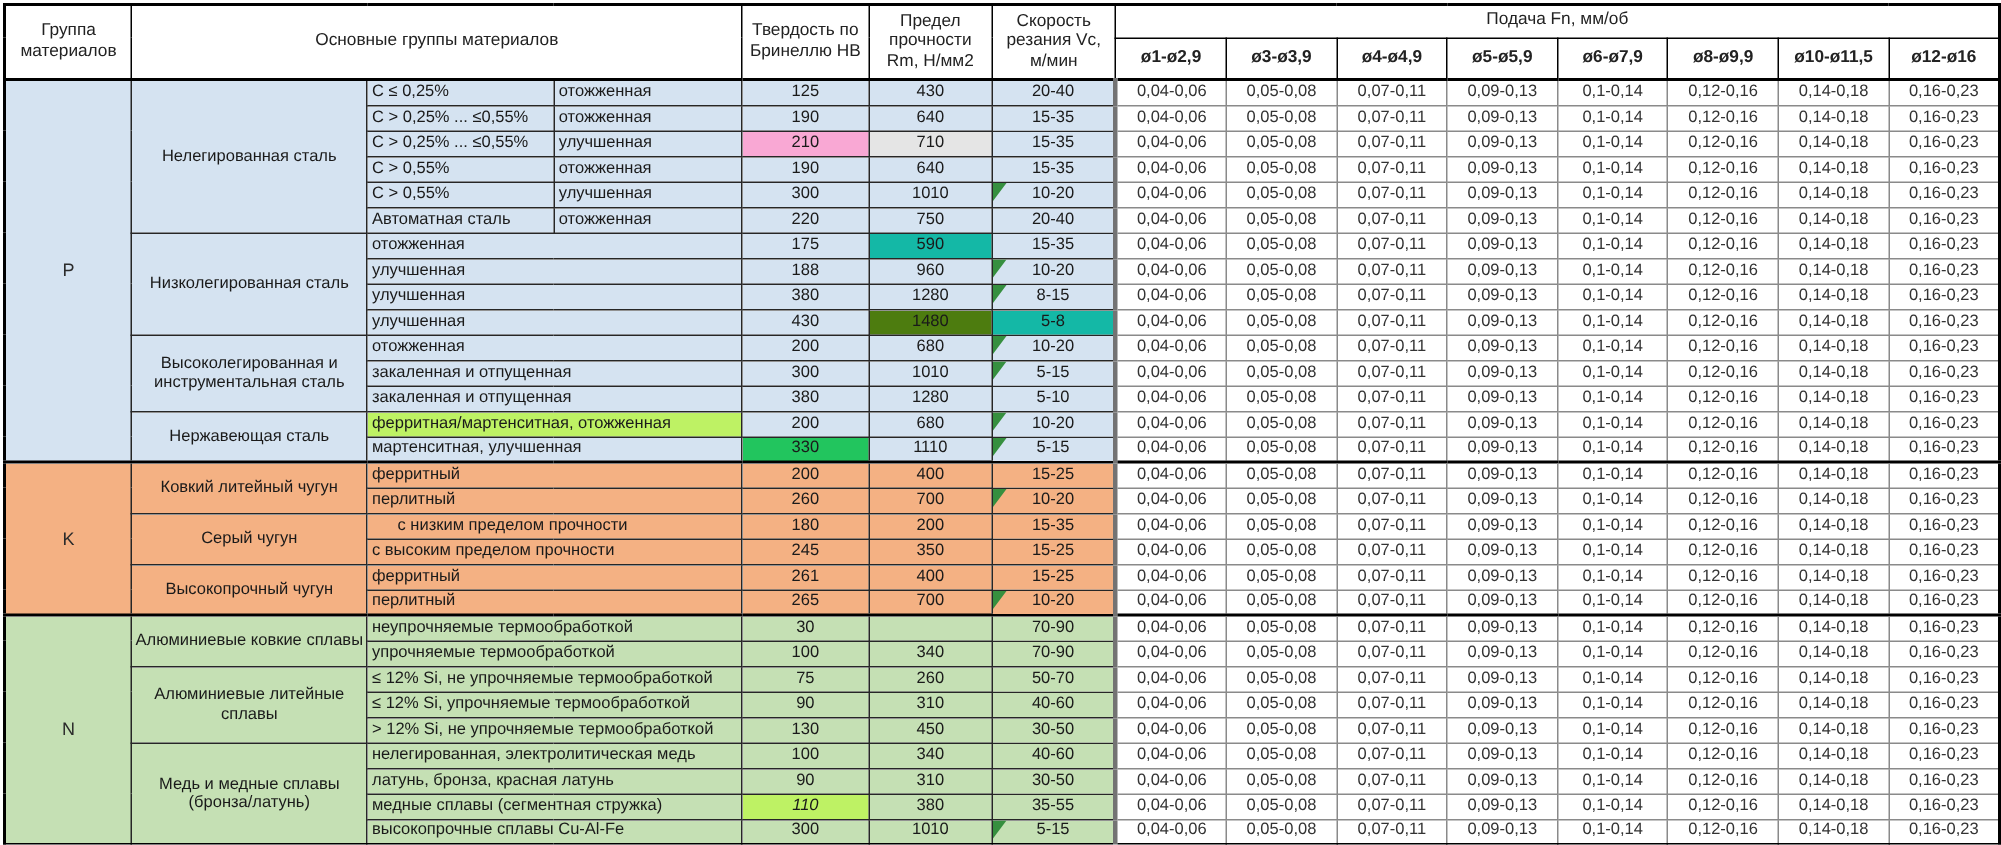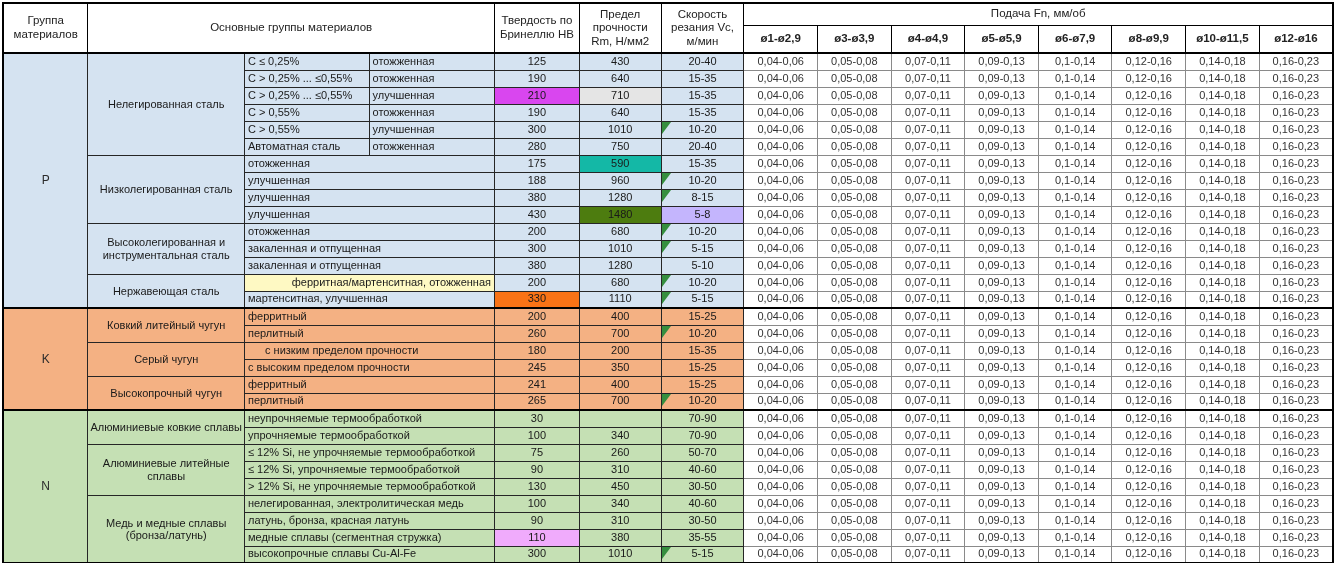--- a/index.html
+++ b/index.html
@@ -25,21 +25,21 @@
     padding:0 3px; line-height:1.05; vertical-align:middle;
   }
   td.cond { text-align:left; }
   td.num  { text-align:center; padding:0; }
   td.subname { text-align:center; padding:0 2px; line-height:1.1; }
   td.letter  { text-align:center; font-size:12px; color:#2b2b2b; }
   td.feed {
     background:#fff; border:1px solid #8a8a8a; text-align:center;
     color:#333; padding:0; font-size:11px;
   }
-  td.feed-first { border-left:1px solid #737373;text-align:center; }
+  td.feed-first { border-left:3px solid #737373;text-align:center; }
   tr.group-start > td { border-top:2px solid #000; }
   td.vc { position:relative; }
   .marker {
     position:absolute; top:0; left:0; width:0; height:0;
     border-top:12px solid #368f3f; border-right:9px solid transparent;
   }
 </style>
 </head>
 <body>
 
@@ -111,21 +111,21 @@
           <td class="feed">0,07-0,11</td>
           <td class="feed">0,09-0,13</td>
           <td class="feed">0,1-0,14</td>
           <td class="feed">0,12-0,16</td>
           <td class="feed">0,14-0,18</td>
           <td class="feed">0,16-0,23</td>
         </tr>
         <tr>
           <td class="cond" style="background: rgb(213, 227, 241);">C &gt; 0,25% ... ≤0,55%</td>
           <td class="cond" style="background: rgb(213, 227, 241);">улучшенная</td>
-          <td class="num" style="background: #d946ef;">210</td>
+          <td class="num" style="background: #f9a8d4;">210</td>
           <td class="num" style="background: #e5e5e5;">710</td>
           <td class="num vc" style="background: rgb(213, 227, 241);"><span>15-35</span></td>
           <td class="feed feed-first">0,04-0,06</td>
           <td class="feed">0,05-0,08</td>
           <td class="feed">0,07-0,11</td>
           <td class="feed">0,09-0,13</td>
           <td class="feed">0,1-0,14</td>
           <td class="feed">0,12-0,16</td>
           <td class="feed">0,14-0,18</td>
           <td class="feed">0,16-0,23</td>
@@ -156,21 +156,21 @@
           <td class="feed">0,07-0,11</td>
           <td class="feed">0,09-0,13</td>
           <td class="feed">0,1-0,14</td>
           <td class="feed">0,12-0,16</td>
           <td class="feed">0,14-0,18</td>
           <td class="feed">0,16-0,23</td>
         </tr>
         <tr>
           <td class="cond" style="background: rgb(213, 227, 241);">Автоматная сталь</td>
           <td class="cond" style="background: rgb(213, 227, 241);">отожженная</td>
-          <td class="num" style="background: rgb(213, 227, 241);">280</td>
+          <td class="num" style="background: rgb(213, 227, 241);">220</td>
           <td class="num" style="background: rgb(213, 227, 241);">750</td>
           <td class="num vc" style="background: rgb(213, 227, 241);"><span>20-40</span></td>
           <td class="feed feed-first">0,04-0,06</td>
           <td class="feed">0,05-0,08</td>
           <td class="feed">0,07-0,11</td>
           <td class="feed">0,09-0,13</td>
           <td class="feed">0,1-0,14</td>
           <td class="feed">0,12-0,16</td>
           <td class="feed">0,14-0,18</td>
           <td class="feed">0,16-0,23</td>
@@ -215,21 +215,21 @@
           <td class="feed">0,09-0,13</td>
           <td class="feed">0,1-0,14</td>
           <td class="feed">0,12-0,16</td>
           <td class="feed">0,14-0,18</td>
           <td class="feed">0,16-0,23</td>
         </tr>
         <tr>
           <td class="cond" colspan="2" style="background: rgb(213, 227, 241);">улучшенная</td>
           <td class="num" style="background: rgb(213, 227, 241);">430</td>
           <td class="num" style="background: #4d7c0f;">1480</td>
-          <td class="num vc" style="background: #c4b5fd;"><span>5-8</span></td>
+          <td class="num vc" style="background: #14b8a6;"><span>5-8</span></td>
           <td class="feed feed-first">0,04-0,06</td>
           <td class="feed">0,05-0,08</td>
           <td class="feed">0,07-0,11</td>
           <td class="feed">0,09-0,13</td>
           <td class="feed">0,1-0,14</td>
           <td class="feed">0,12-0,16</td>
           <td class="feed">0,14-0,18</td>
           <td class="feed">0,16-0,23</td>
         </tr>
         <tr>
@@ -270,36 +270,36 @@
           <td class="feed">0,05-0,08</td>
           <td class="feed">0,07-0,11</td>
           <td class="feed">0,09-0,13</td>
           <td class="feed">0,1-0,14</td>
           <td class="feed">0,12-0,16</td>
           <td class="feed">0,14-0,18</td>
           <td class="feed">0,16-0,23</td>
         </tr>
         <tr>
           <td class="subname" rowspan="2" style="background: rgb(213, 227, 241);">Нержавеющая сталь</td>
-          <td class="cond" colspan="2" style="background: #fef9c3; text-align: right;">ферритная/мартенситная, отожженная</td>
+          <td class="cond" colspan="2" style="background: #bef264;">ферритная/мартенситная, отожженная</td>
           <td class="num" style="background: rgb(213, 227, 241);">200</td>
           <td class="num" style="background: rgb(213, 227, 241);">680</td>
           <td class="num vc" style="background: rgb(213, 227, 241);"><span>10-20</span><span class="marker" style="border-top-color: rgb(54, 143, 63);"></span></td>
           <td class="feed feed-first">0,04-0,06</td>
           <td class="feed">0,05-0,08</td>
           <td class="feed">0,07-0,11</td>
           <td class="feed">0,09-0,13</td>
           <td class="feed">0,1-0,14</td>
           <td class="feed">0,12-0,16</td>
           <td class="feed">0,14-0,18</td>
           <td class="feed">0,16-0,23</td>
         </tr>
         <tr>
           <td class="cond" colspan="2" style="background: rgb(213, 227, 241);">мартенситная, улучшенная</td>
-          <td class="num" style="background: #f97316;">330</td>
+          <td class="num" style="background: #22c55e;">330</td>
           <td class="num" style="background: rgb(213, 227, 241);">1110</td>
           <td class="num vc" style="background: rgb(213, 227, 241);"><span>5-15</span><span class="marker" style="border-top-color: rgb(54, 143, 63);"></span></td>
           <td class="feed feed-first">0,04-0,06</td>
           <td class="feed">0,05-0,08</td>
           <td class="feed">0,07-0,11</td>
           <td class="feed">0,09-0,13</td>
           <td class="feed">0,1-0,14</td>
           <td class="feed">0,12-0,16</td>
           <td class="feed">0,14-0,18</td>
           <td class="feed">0,16-0,23</td>
@@ -359,21 +359,21 @@
           <td class="feed">0,07-0,11</td>
           <td class="feed">0,09-0,13</td>
           <td class="feed">0,1-0,14</td>
           <td class="feed">0,12-0,16</td>
           <td class="feed">0,14-0,18</td>
           <td class="feed">0,16-0,23</td>
         </tr>
         <tr>
           <td class="subname" rowspan="2" style="background: rgb(244, 177, 131);">Высокопрочный чугун</td>
           <td class="cond" colspan="2" style="background: rgb(244, 177, 131);">ферритный</td>
-          <td class="num" style="background: rgb(244, 177, 131);">241</td>
+          <td class="num" style="background: rgb(244, 177, 131);">261</td>
           <td class="num" style="background: rgb(244, 177, 131);">400</td>
           <td class="num vc" style="background: rgb(244, 177, 131);"><span>15-25</span></td>
           <td class="feed feed-first">0,04-0,06</td>
           <td class="feed">0,05-0,08</td>
           <td class="feed">0,07-0,11</td>
           <td class="feed">0,09-0,13</td>
           <td class="feed">0,1-0,14</td>
           <td class="feed">0,12-0,16</td>
           <td class="feed">0,14-0,18</td>
           <td class="feed">0,16-0,23</td>
@@ -489,21 +489,21 @@
           <td class="feed">0,05-0,08</td>
           <td class="feed">0,07-0,11</td>
           <td class="feed">0,09-0,13</td>
           <td class="feed">0,1-0,14</td>
           <td class="feed">0,12-0,16</td>
           <td class="feed">0,14-0,18</td>
           <td class="feed">0,16-0,23</td>
         </tr>
         <tr>
           <td class="cond" colspan="2" style="background: rgb(197, 224, 180);">медные сплавы (сегментная стружка)</td>
-          <td class="num" style="background: #f0abfc;">110</td>
+          <td class="num" style="background: #bef264; font-style: italic;">110</td>
           <td class="num" style="background: rgb(197, 224, 180);">380</td>
           <td class="num vc" style="background: rgb(197, 224, 180);"><span>35-55</span></td>
           <td class="feed feed-first">0,04-0,06</td>
           <td class="feed">0,05-0,08</td>
           <td class="feed">0,07-0,11</td>
           <td class="feed">0,09-0,13</td>
           <td class="feed">0,1-0,14</td>
           <td class="feed">0,12-0,16</td>
           <td class="feed">0,14-0,18</td>
           <td class="feed">0,16-0,23</td>

